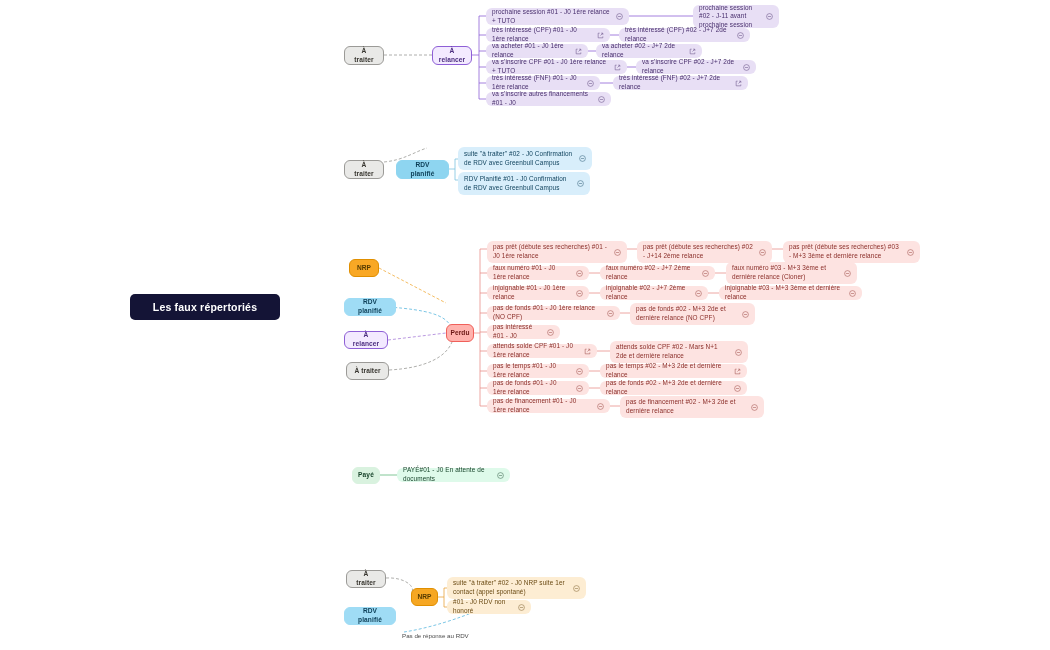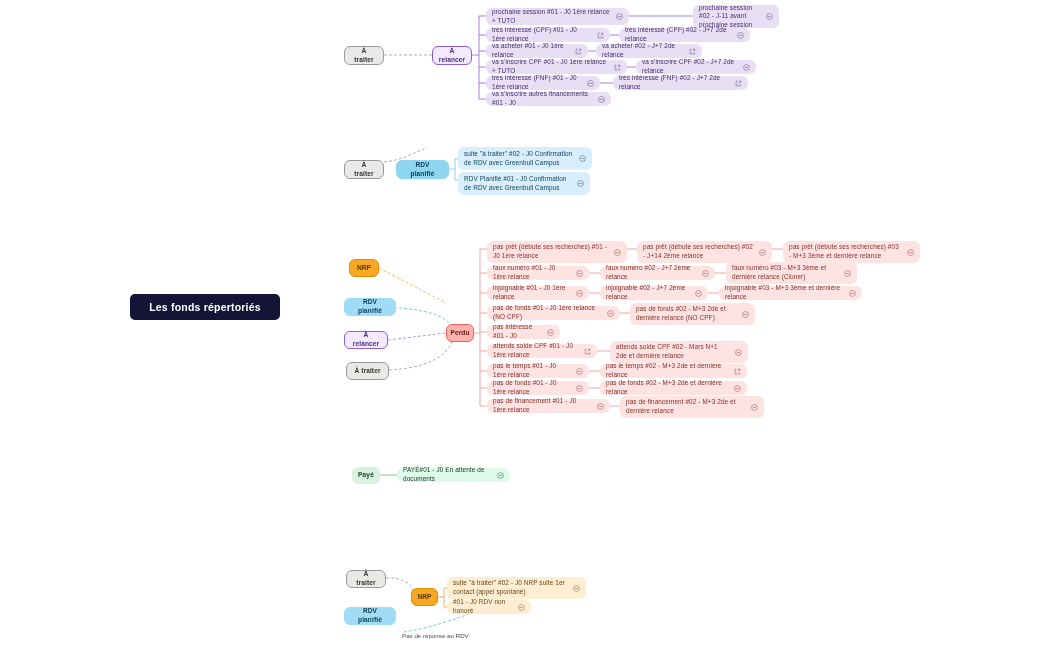--- a/index.html
+++ b/index.html
@@ -129,21 +129,21 @@
 
     <path d="M386,578 C404,577 415,586 412,592" stroke="#9b9a97" stroke-width="0.8" fill="none" stroke-dasharray="3 2"></path>
     <path d="M437,597 L444,597" stroke="#e8a33c" stroke-width="0.8" fill="none"></path>
     <path d="M444,588 L444,607" stroke="#e8a33c" stroke-width="0.8" fill="none"></path>
     <path d="M444,588 L447,588" stroke="#e8a33c" stroke-width="0.8" fill="none"></path>
     <path d="M444,607 L447,607" stroke="#e8a33c" stroke-width="0.8" fill="none"></path>
     <path d="M404,632 C430,628 460,618 476,611" stroke="#5bb8de" stroke-width="0.8" fill="none" stroke-dasharray="3 2"></path>
   </svg>
 
   <div class="title-card">
-    <span>Les fonds répertoriés</span>
+    <span>Les faux répertoriés</span>
   </div>
 
   <div class="node cat cat-gray" style="left:344px;top:46px;width:40px;height:19px;">
     <span class="lbl">À traiter</span>
   </div>
   <div class="node cat cat-purple" style="left:432px;top:46px;width:40px;height:19px;">
     <span class="lbl">À relancer</span>
   </div>
 
   <div class="node leaf-purple" style="left:486px;top:8px;width:143px;height:17px;">

